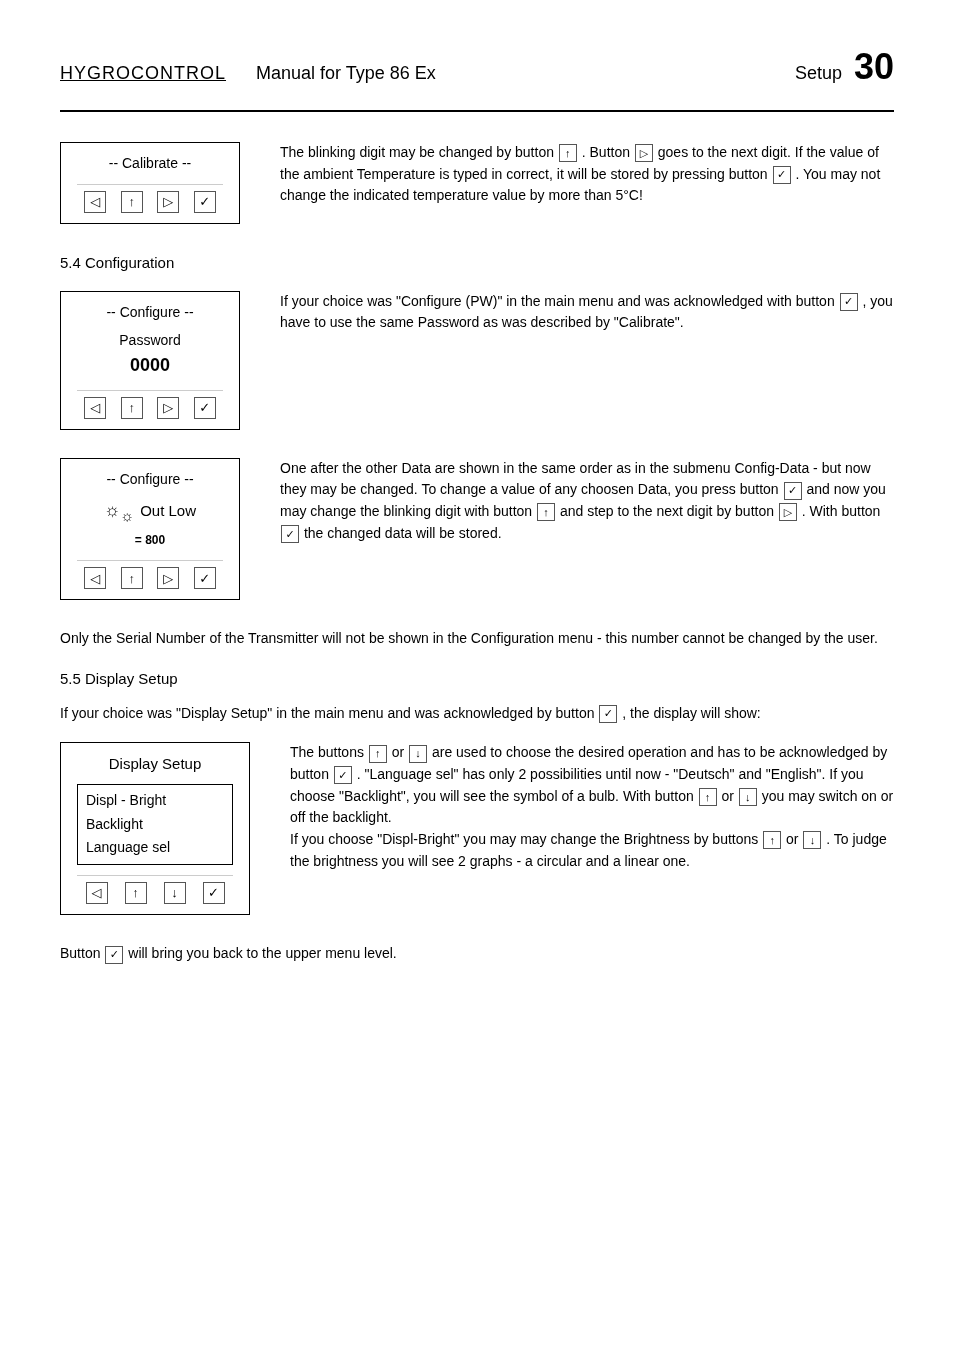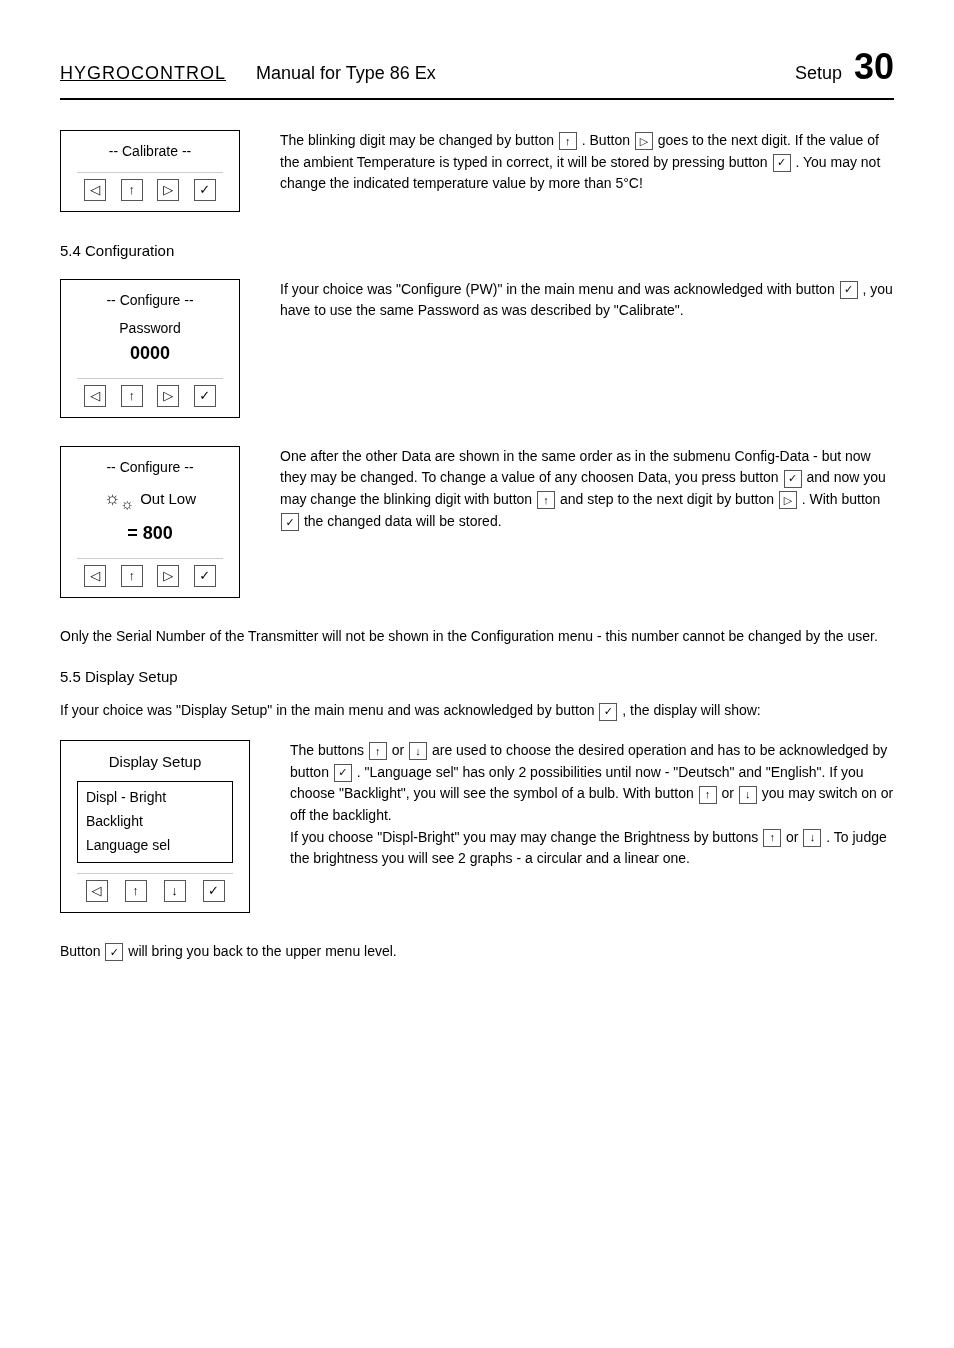--- a/index.html
+++ b/index.html
@@ -13,21 +13,21 @@
       font-size: 15px;
       line-height: 1.5;
     }
 
     
     .page-header {
       display: flex;
       justify-content: space-between;
       align-items: baseline;
       border-bottom: 2px solid #000;
-      padding-bottom: 4px;
+      padding-bottom: 16px;
       margin-bottom: 30px;
     }
     .header-title {
       font-size: 18px;
       text-decoration: underline;
       letter-spacing: 1px;
     }
     .header-subtitle {
       font-size: 18px;
     }
@@ -220,21 +220,21 @@
 </div>
 
 <div class="section-row">
   <div class="lcd-box">
     <div class="lcd-title">-- Configure --</div>
     <div class="lcd-content">
       <div class="lcd-out-low">
         <span class="symbol-bulb">☼<sub>☼</sub></span>
         <span>Out  Low</span>
       </div>
-      <div class="lcd-value" style="font-size:18px;">=  800</div>
+      <div class="lcd-value" style="font-size:12px;">=  800</div>
     </div>
     <div class="lcd-buttons">
       <span class="lcd-btn">◁</span>
       <span class="lcd-btn">↑</span>
       <span class="lcd-btn">▷</span>
       <span class="lcd-btn">✓</span>
     </div>
   </div>
   <div class="desc-text">
     One after the other Data are shown in the same order as

